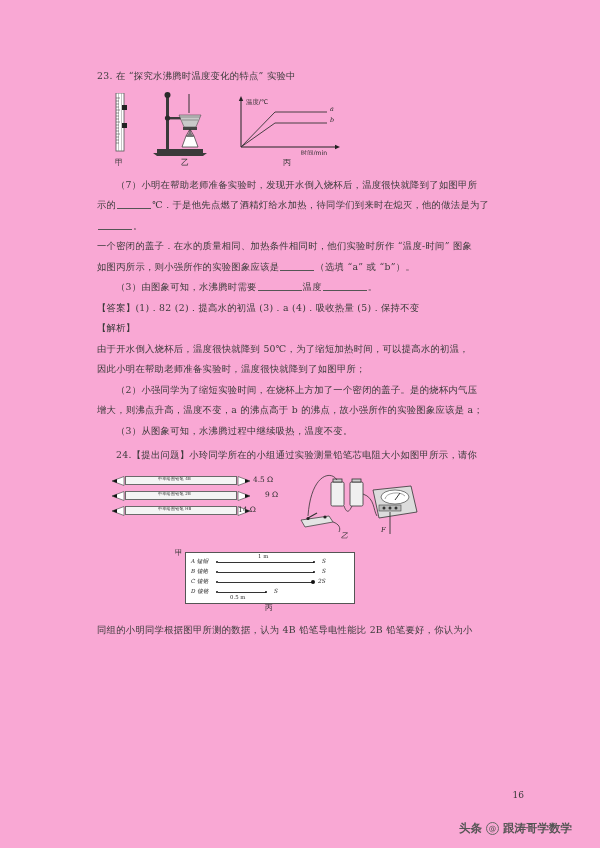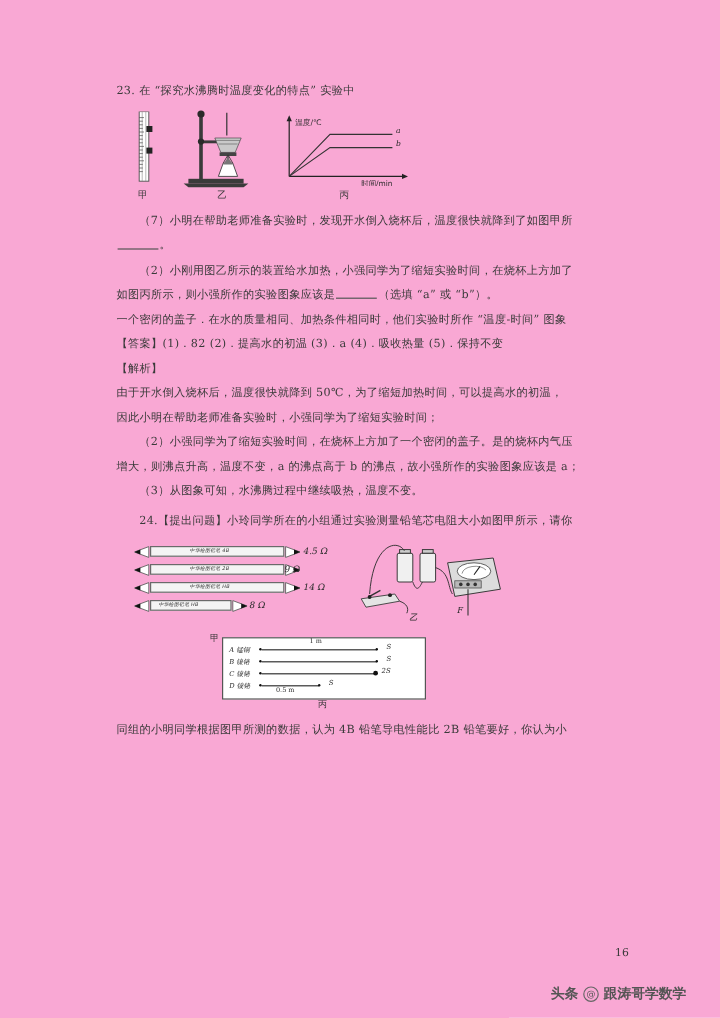--- a/index.html
+++ b/index.html
@@ -83,21 +83,20 @@
   }
   .pencils {
     position: absolute;
     left: 15px; top: 2px;
     width: 175px;
     height: 74px;
   }
   .pencil-row {
     position: relative;
     height: 15px;
-    font-style: italic;
   }
   .pencil-body {
     position: absolute;
     top: 2px;
     height: 9px;
     background: #f4f4f4;
     border: 1px solid #6a6a6a;
     box-sizing: border-box;
   }
   .pencil-text {
@@ -275,31 +274,32 @@
         <polyline points="14,54 48,30 100,30" fill="none" stroke="#333" stroke-width="0.9"></polyline>
         <text x="19" y="11" font-size="6.4" fill="#2b2b2b" font-family="DejaVu Sans, sans-serif">温度/℃</text>
         <text x="103" y="18" font-size="6.4" fill="#2b2b2b" font-style="italic" font-family="DejaVu Serif, serif">a</text>
         <text x="103" y="29" font-size="6.4" fill="#2b2b2b" font-style="italic" font-family="DejaVu Serif, serif">b</text>
         <text x="74" y="62" font-size="6.2" fill="#2b2b2b" font-family="DejaVu Sans, sans-serif">时间/min</text>
       </svg>
       <span class="figlabel" style="left:186px; top:66px;">丙</span>
     </div>
 
     <p class="para indent">（7）小明在帮助老师准备实验时，发现开水倒入烧杯后，温度很快就降到了如图甲所</p>
+    <p class="para"><span>示的</span><span class="blank"></span><span>℃．于是他先点燃了酒精灯给水加热，待同学们到来时在熄灭，他的做法是为了</span></p>
     <p class="para"><span class="blank"></span><span>。</span></p>
 
-    <p class="para indent">（2）小刚用图乙所示的装置给水加热，小强同学为了缩短实验时间，在烧杯上方加了</p>
+    <p class="para">一个密闭的盖子．在水的质量相同、加热条件相同时，他们实验时所作 “温度‑时间” 图象</p>
     <p class="para"><span>如图丙所示，则小强所作的实验图象应该是</span><span class="blank"></span><span>（选填 “a” 或 “b”）。</span></p>
-    <p class="para">一个密闭的盖子．在水的质量相同、加热条件相同时，他们实验时所作 “温度‑时间” 图象</p>
-
+
+    <p class="para indent"><span>（3）由图象可知，水沸腾时需要</span><span class="blank long"></span><span>温度</span><span class="blank long"></span><span>。</span></p>
 
     <p class="para">【答案】(1)．82 (2)．提高水的初温 (3)．a (4)．吸收热量 (5)．保持不变</p>
     <p class="para">【解析】</p>
     <p class="para">由于开水倒入烧杯后，温度很快就降到 50℃，为了缩短加热时间，可以提高水的初温，</p>
-    <p class="para">因此小明在帮助老师准备实验时，小强同学为了缩短实验时间；</p>
+    <p class="para">因此小明在帮助老师准备实验时，温度很快就降到了如图甲所；</p>
     <p class="para indent">（2）小强同学为了缩短实验时间，在烧杯上方加了一个密闭的盖子。是的烧杯内气压</p>
     <p class="para">增大，则沸点升高，温度不变，a 的沸点高于 b 的沸点，故小强所作的实验图象应该是 a；</p>
     <p class="para indent">（3）从图象可知，水沸腾过程中继续吸热，温度不变。</p>
 
     <p class="para indent" style="margin-top:4px;">24.【提出问题】小玲同学所在的小组通过实验测量铅笔芯电阻大小如图甲所示，请你</p>
 
     <div class="fig24">
 
       <div class="pencils">
         <div class="pencil-row">
@@ -319,47 +319,34 @@
           <svg style="position:absolute;left:0;top:1px" width="14" height="12">
               <polygon points="0,6 12,1.5 12,10.5" fill="#ffffff" stroke="#555" stroke-width="0.7"></polygon>
               <polygon points="0,6 5,4 5,8" fill="#111"></polygon>
             </svg>
           <div class="pencil-body" style="left:13px; width:112px;"></div>
           <div class="pencil-text" style="left:46px;">中华绘图铅笔 2B</div>
           <svg style="position:absolute;left:124px;top:1px" width="14" height="12">
               <polygon points="14,6 2,1.5 2,10.5" fill="#ffffff" stroke="#555" stroke-width="0.7"></polygon>
               <polygon points="14,6 9,4 9,8" fill="#111"></polygon>
             </svg>
-          <div class="ohm" style="left:125px;">9 Ω</div>
+          <div class="ohm" style="left:153px;">9 Ω</div>
         </div>
         <div class="pencil-row">
           <svg style="position:absolute;left:0;top:1px" width="14" height="12">
               <polygon points="0,6 12,1.5 12,10.5" fill="#ffffff" stroke="#555" stroke-width="0.7"></polygon>
               <polygon points="0,6 5,4 5,8" fill="#111"></polygon>
             </svg>
           <div class="pencil-body" style="left:13px; width:112px;"></div>
           <div class="pencil-text" style="left:46px;">中华绘图铅笔 HB</div>
           <svg style="position:absolute;left:124px;top:1px" width="14" height="12">
               <polygon points="14,6 2,1.5 2,10.5" fill="#ffffff" stroke="#555" stroke-width="0.7"></polygon>
               <polygon points="14,6 9,4 9,8" fill="#111"></polygon>
             </svg>
-          <div class="ohm" style="left:141px;">14 Ω</div>
-        </div>
-        <div class="pencil-row">
-          <svg style="position:absolute;left:0;top:1px" width="14" height="12">
-              <polygon points="0,6 12,1.5 12,10.5" fill="#ffffff" stroke="#555" stroke-width="0.7"></polygon>
-              <polygon points="0,6 5,4 5,8" fill="#111"></polygon>
-            </svg>
-          <div class="pencil-body" style="left:13px; width:68px;"></div>
-          <div class="pencil-text" style="left:20px;">中华绘图铅笔 HB</div>
-          <svg style="position:absolute;left:80px;top:1px" width="14" height="12">
-              <polygon points="14,6 2,1.5 2,10.5" fill="#ffffff" stroke="#555" stroke-width="0.7"></polygon>
-              <polygon points="14,6 9,4 9,8" fill="#111"></polygon>
-            </svg>
-          <div class="ohm" style="left:96px;">8 Ω</div>
+          <div class="ohm" style="left:126px;">14 Ω</div>
         </div>
       </div>
       <span class="fig-caption" style="left:78px; top:76px;">甲</span>
 
       <svg class="circuit" viewBox="0 0 125 88">
         <g fill="none" stroke="#333" stroke-width="0.8">
           <rect x="36" y="10" width="13" height="24" rx="1.5" fill="#f0f0f0"></rect>
           <rect x="38" y="7" width="9" height="3" fill="#ccc"></rect>
           <rect x="55" y="10" width="13" height="24" rx="1.5" fill="#f0f0f0"></rect>
           <rect x="57" y="7" width="9" height="3" fill="#ccc"></rect>

